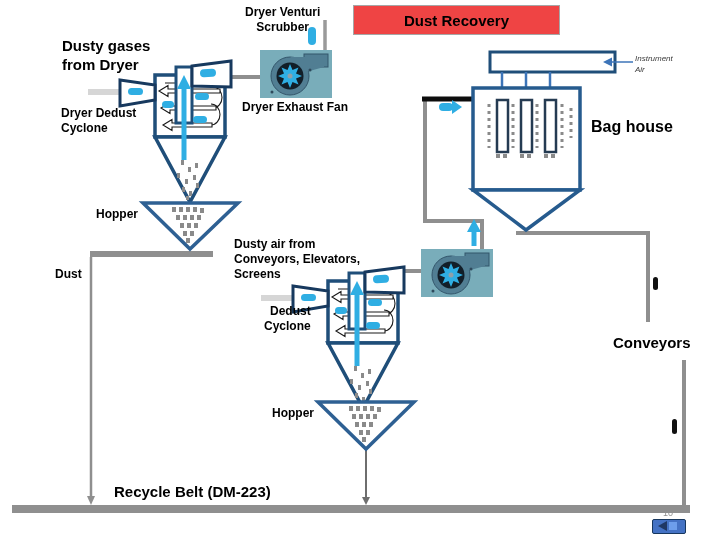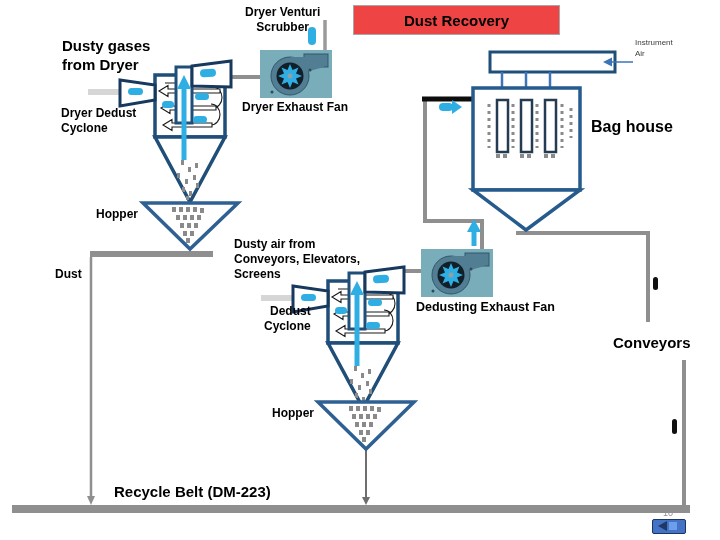--- a/index.html
+++ b/index.html
@@ -228,31 +228,30 @@
     <span>Dust Recovery</span>
   </div>
 
   <div class="lbl lbl-lg" style="left:62px;top:36px;">Dusty gases
 from Dryer</div>
   <div class="lbl lbl-md" style="left:245px;top:5px;text-align:center;">Dryer Venturi
 Scrubber</div>
   <div class="lbl lbl-md" style="left:61px;top:106px;">Dryer Dedust
 Cyclone</div>
   <div class="lbl lbl-md" style="left:242px;top:100px;">Dryer Exhaust Fan</div>
-  <div class="lbl lbl-sm" style="left:635px;top:37px;">Instrument
+  <div class="lbl lbl-sm" style="left:635px;top:53px;font-style:italic;">Instrument
 Air</div>
   <div class="lbl lbl-xl" style="left:591px;top:117px;">Bag house</div>
   <div class="lbl lbl-md" style="left:96px;top:207px;">Hopper</div>
   <div class="lbl lbl-md" style="left:55px;top:267px;">Dust</div>
   <div class="lbl lbl-md" style="left:234px;top:237px;">Dusty air from
 Conveyors, Elevators,
 Screens</div>
   <div class="lbl lbl-md" style="left:264px;top:304px;text-align:right;">Dedust
 Cyclone</div>
-  <div class="lbl lbl-md" style="left:416px;top:300px;font-size:12.5px;">Dedusting Exhaust Fan</div>
   <div class="lbl lbl-lg" style="left:613px;top:333px;">Conveyors</div>
   <div class="lbl lbl-md" style="left:272px;top:406px;">Hopper</div>
   <div class="lbl lbl-lg" style="left:114px;top:482px;">Recycle Belt (DM-223)</div>
 
   <div class="page-num">10</div>
   <button class="nav-btn">
     <svg width="30" height="12" viewBox="0 0 30 12">
       <polygon points="14,1 5,6 14,11" fill="#1F3864"></polygon>
       <rect x="16" y="2" width="8" height="8" fill="#6D9EEB"></rect>
     </svg>

